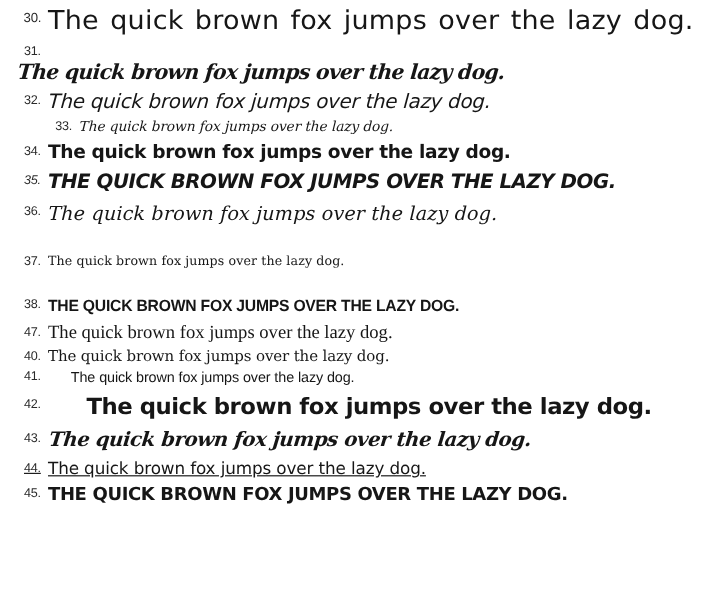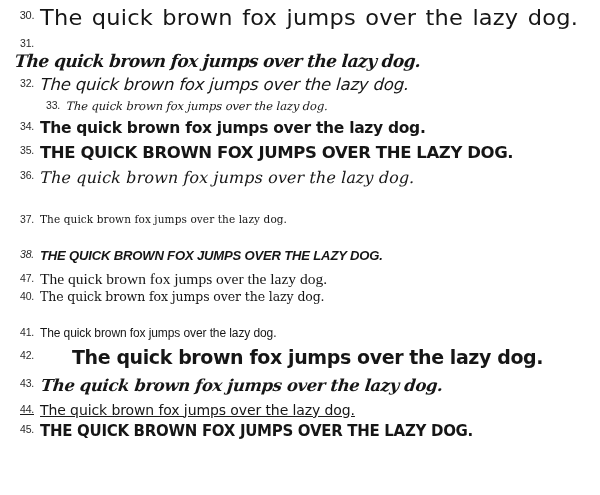--- a/index.html
+++ b/index.html
@@ -100,21 +100,21 @@
   .r34 { margin-top: 8px; }
   .r34 .num { position: relative; top: -3px; }
   .r34 .sample {
     font-family: "DejaVu Sans", sans-serif;
     font-size: 15.5px;
     font-weight: 700;
     letter-spacing: -0.3px;
   }
 
   
-  .r35 { margin-top: 8px; }
+  .r35 { margin-top: 8px; font-style: italic; }
   .r35 .num { position: relative; top: -4px; }
   .r35 .sample {
     font-family: "DejaVu Sans", sans-serif;
     font-size: 16.5px;
     font-weight: 700;
     text-transform: uppercase;
     letter-spacing: -0.4px;
   }
 
   
@@ -133,21 +133,21 @@
   
   .r37 { margin-top: 26px; }
   .r37 .num { position: relative; top: 0px; }
   .r37 .sample {
     font-family: "DejaVu Serif", serif;
     font-size: 10.5px;
     letter-spacing: 0.1px;
   }
 
   
-  .r38 { margin-top: 24px; font-style: italic; }
+  .r38 { margin-top: 24px; }
   .r38 .num { position: relative; top: -2px; }
   .r38 .sample {
     font-family: "Liberation Sans", sans-serif;
     font-size: 13.5px;
     font-weight: 700;
     text-transform: uppercase;
     letter-spacing: -0.2px;
     transform: scaleX(0.97);
     transform-origin: left bottom;
   }
@@ -164,21 +164,21 @@
   
   .r40 { margin-top: 5px; }
   .r40 .num { position: relative; top: -1px; }
   .r40 .sample {
     font-family: "DejaVu Serif", serif;
     font-size: 12.5px;
     letter-spacing: -0.1px;
   }
 
   
-  .r41 { margin-top: 23px; }
+  .r41 { margin-top: 4px; gap: 19px; }
   .r41 .num { position: relative; top: -1px; }
   .r41 .sample {
     font-family: "Liberation Sans", sans-serif;
     font-size: 12px;
     font-weight: 400;
     letter-spacing: -0.1px;
   }
 
   
   .r42 { margin-top: 9px; gap: 32px; }

